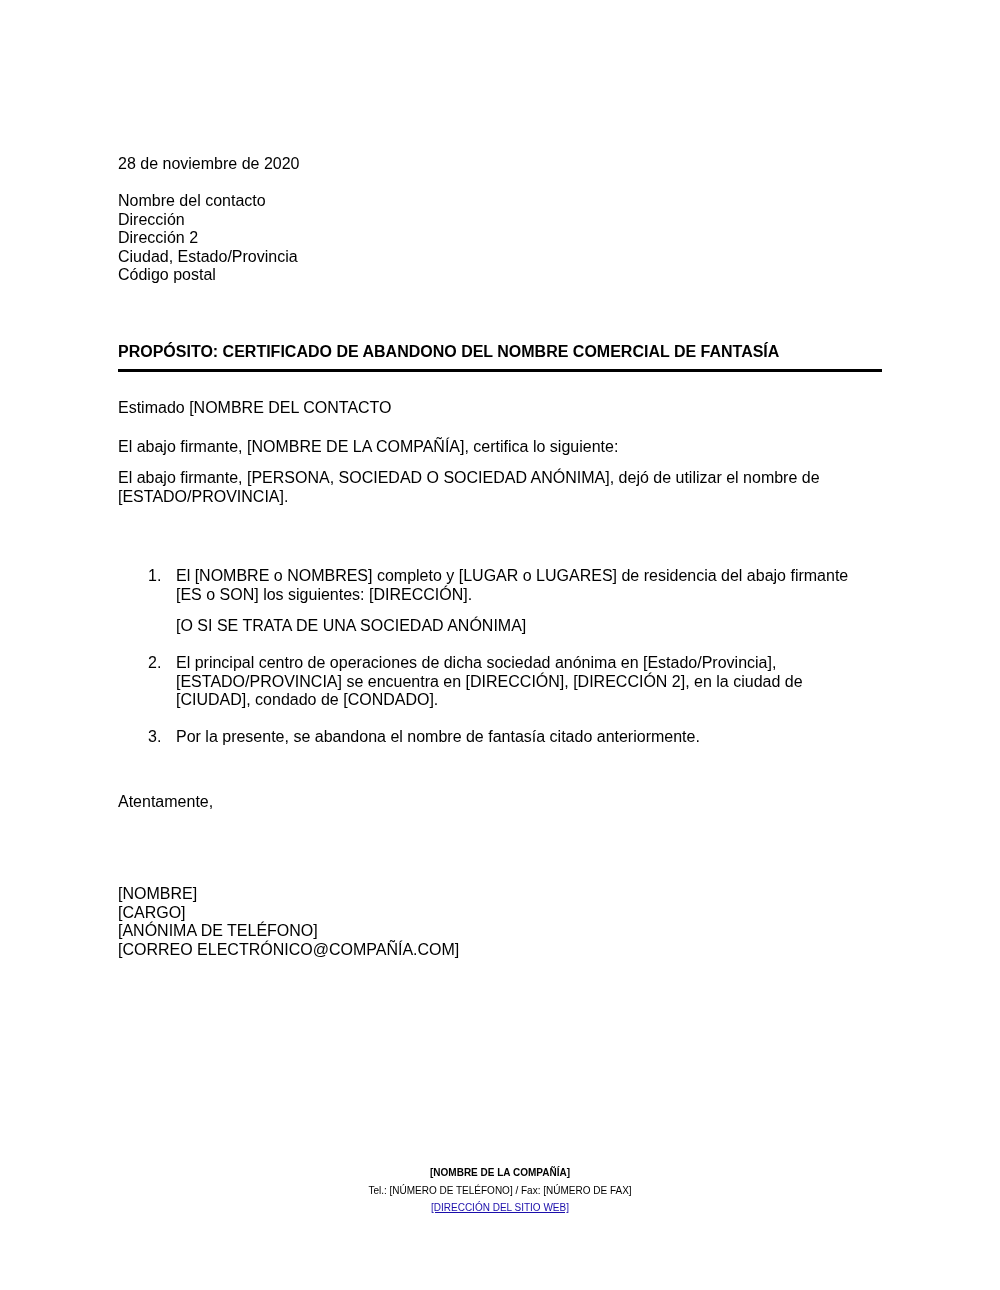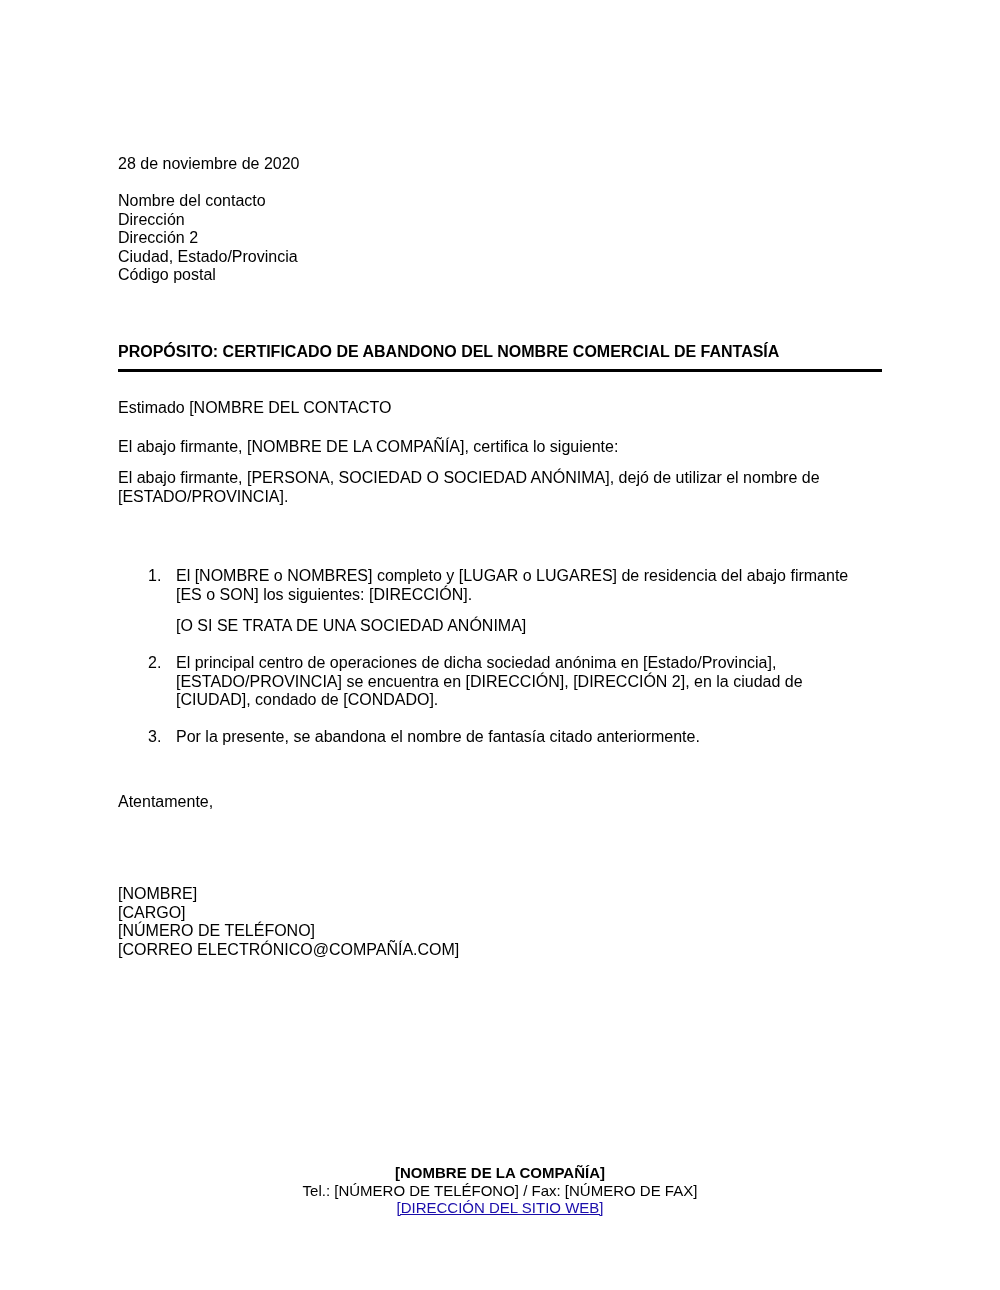--- a/index.html
+++ b/index.html
@@ -48,21 +48,21 @@
       position: absolute;
       left: 30px;
       top: 0;
     }
     .closing { left: 118px; top: 793px; }
     .signature { left: 118px; top: 885px; }
     .footer {
       left: 0; top: 1164px;
       width: 1000px;
       text-align: center;
-      font-size: 15px;
+      font-size: 10px;
     }
     .footer .fline { line-height: 17.5px; }
     .footer .company { font-weight: bold; }
     .footer a {
       color: #1a0dab;
       text-decoration: underline;
     }
   </style>
 </head>
 <body>
@@ -108,21 +108,21 @@
       <span class="num line">3.</span>
       <div class="line">Por la presente, se abandona el nombre de fantasía citado anteriormente.</div>
     </div>
   </div>
 
   <div class="abs line closing">Atentamente,</div>
 
   <div class="abs signature">
     <div class="line">[NOMBRE]</div>
     <div class="line">[CARGO]</div>
-    <div class="line">[NÚMERO DE TELÉFONO]</div>
+    <div class="line">[ANÓNIMA DE TELÉFONO]</div>
     <div class="line">[CORREO ELECTRÓNICO@COMPAÑÍA.COM]</div>
   </div>
 
   <div class="abs footer">
     <div class="fline company">[NOMBRE DE LA COMPAÑÍA]</div>
     <div class="fline">Tel.: [NÚMERO DE TELÉFONO] / Fax: [NÚMERO DE FAX]</div>
     <div class="fline"><a href="#">[DIRECCIÓN DEL SITIO WEB]</a></div>
   </div>
 
 </div>

